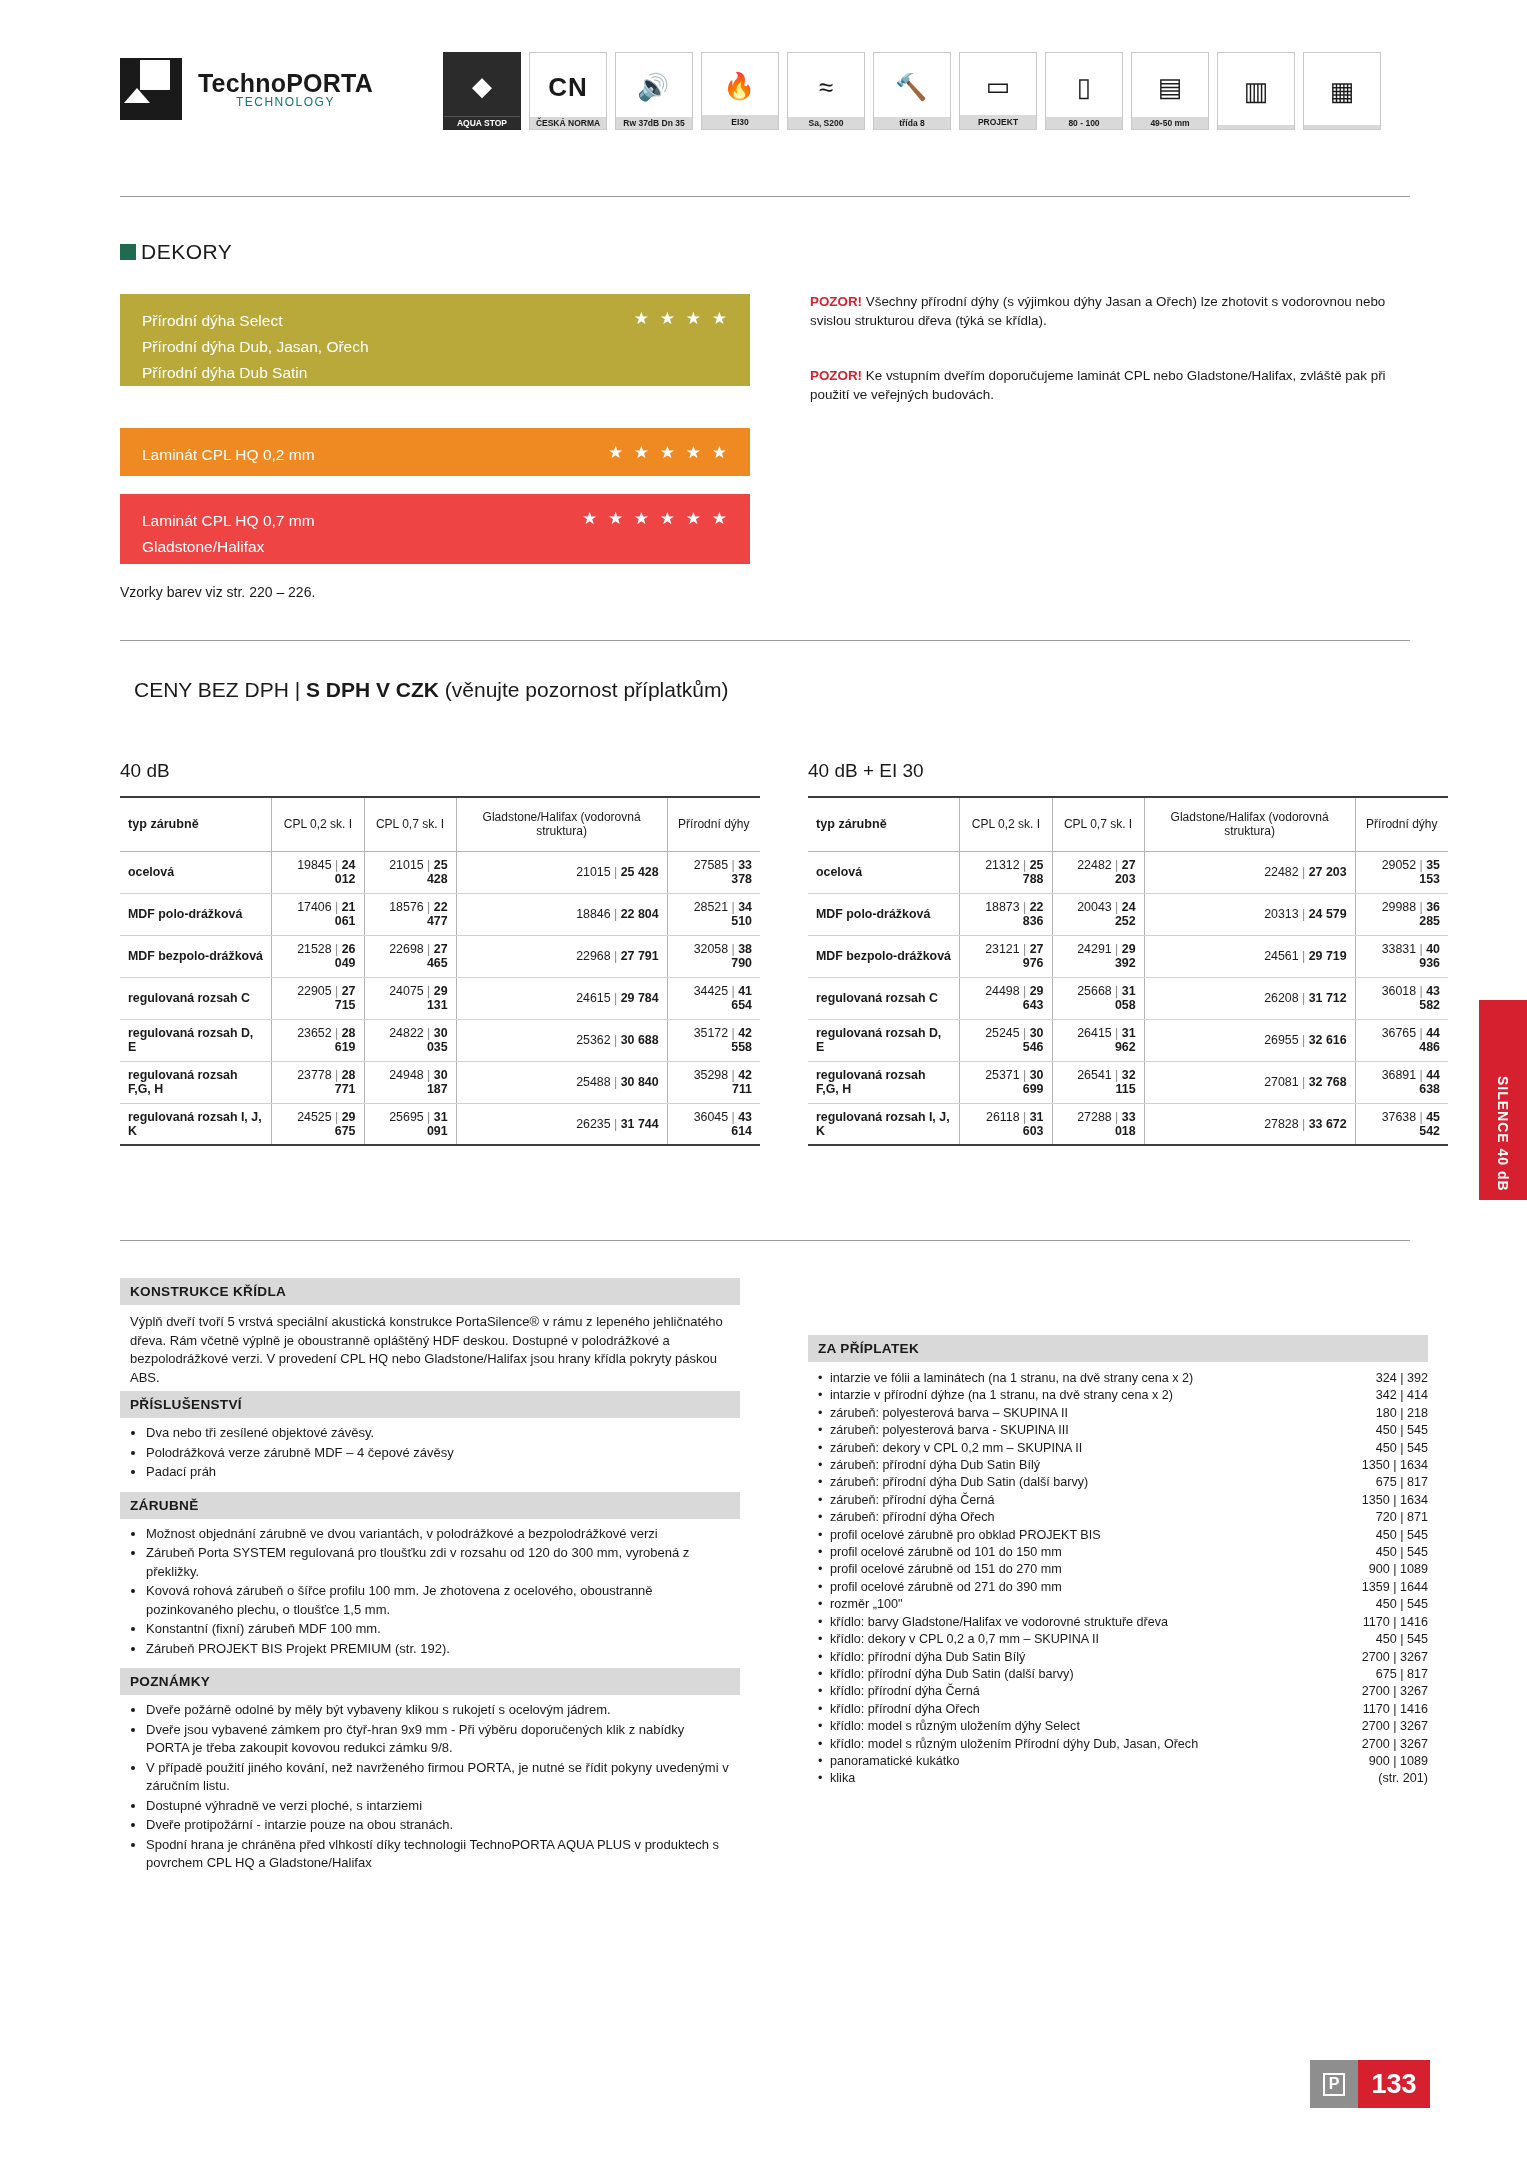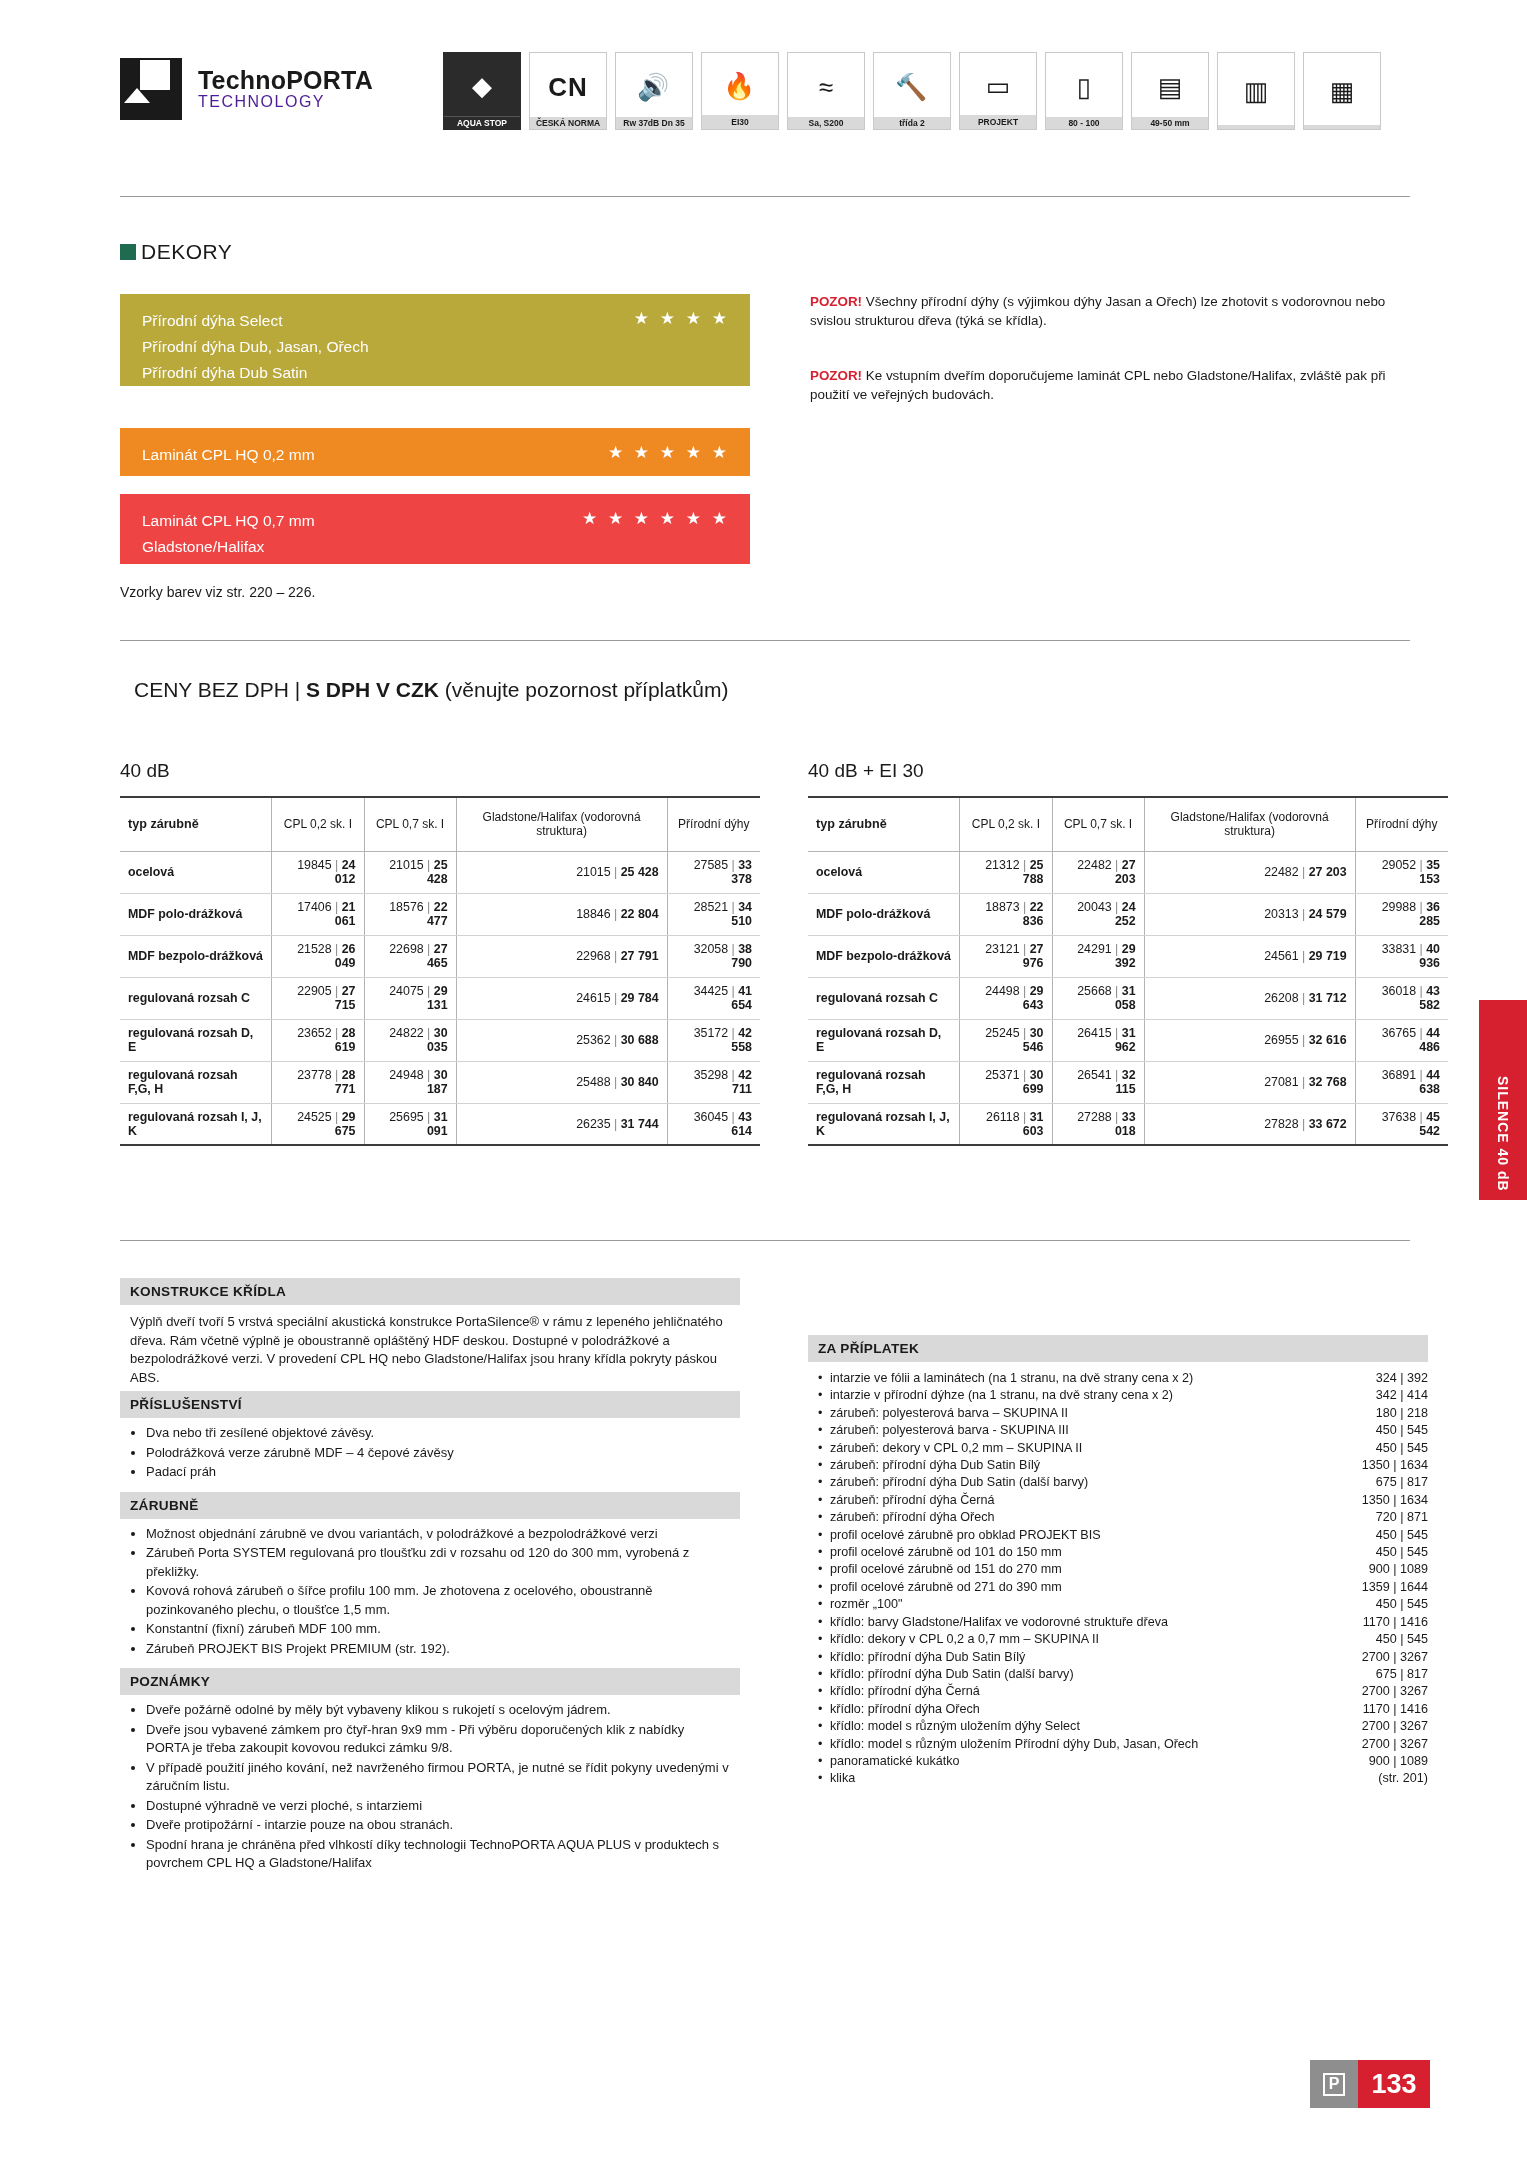--- a/index.html
+++ b/index.html
@@ -18,21 +18,21 @@
   
   .header { position:absolute; left:0; top:0; width:1527px; height:180px; }
   .logo { position:absolute; left:120px; top:58px; display:flex; align-items:center; gap:16px; }
   .logo-mark { width:62px; height:62px; position:relative; }
   .logo-mark .sq-dark { position:absolute; left:0; top:0; width:62px; height:62px; background:#1a1a1a; }
   .logo-mark .sq-white { position:absolute; left:20px; top:2px; width:30px; height:30px; background:#ffffff; }
   .logo-mark .tri { position:absolute; left:4px; top:30px; width:0;height:0;border-left:13px solid transparent;border-right:13px solid transparent;border-bottom:15px solid #ffffff;}
   .logo-text { line-height:1.05; }
   .logo-text .l1 { font-size:25px; font-weight:bold; letter-spacing:.2px; color:#1a1a1a; }
   .logo-text .l1 b { font-weight:bold; }
-  .logo-text .l2 { font-size:16px; letter-spacing:1.5px; color:#4c1d95; }
+  .logo-text .l2 { font-size:12px; letter-spacing:1.5px; color:#0f766e;text-align:center; }
 
   .icon-strip { position:absolute; left:443px; top:52px; display:flex; gap:8px; }
   .ic { width:78px; height:78px; border:1px solid #c9c9c9; background:#ffffff; position:relative; display:flex; flex-direction:column; align-items:center; justify-content:flex-start; }
   .ic.dark { background:#2b2b2b; border-color:#2b2b2b; }
   .ic .glyph { flex:1; display:flex; align-items:center; justify-content:center; width:100%; font-size:26px; color:#1a1a1a; padding-top:4px; }
   .ic.dark .glyph { color:#ffffff; }
   .ic .cap { width:100%; background:#d9d9d9; color:#1a1a1a; font-size:8.5px; line-height:10px; text-align:center; padding:2px 1px; font-weight:bold; }
   .ic.dark .cap { background:#2b2b2b; color:#ffffff; border-top:1px solid #555; }
   .ic .cap.two { padding:1px; }
   .ic .cn { font-size:26px; font-weight:bold; letter-spacing:1px; }
@@ -137,21 +137,21 @@
         <div class="ic">
           <div class="glyph">🔥</div>
           <div class="cap">EI30</div>
         </div>
         <div class="ic">
           <div class="glyph">≈</div>
           <div class="cap two">Sa, S200</div>
         </div>
         <div class="ic">
           <div class="glyph">🔨</div>
-          <div class="cap two">třída 2</div>
+          <div class="cap two">třída 8</div>
         </div>
         <div class="ic">
           <div class="glyph">▭</div>
           <div class="cap">PROJEKT</div>
         </div>
         <div class="ic">
           <div class="glyph">▯</div>
           <div class="cap two">80 - 100</div>
         </div>
         <div class="ic">

